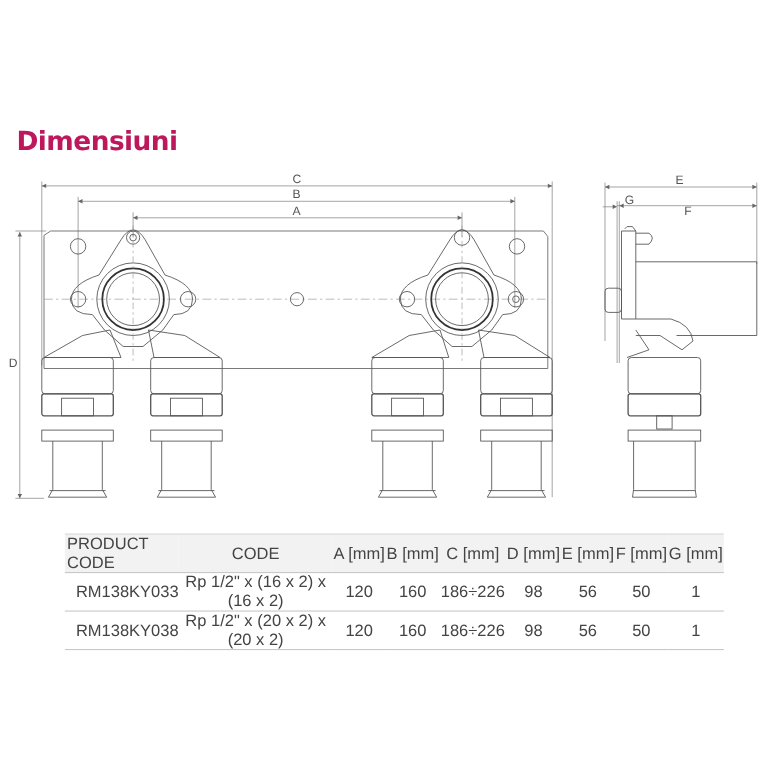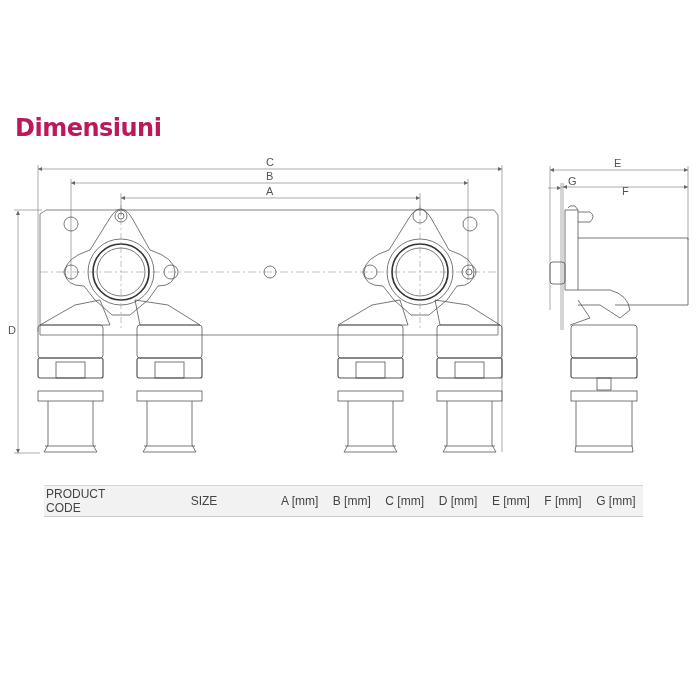--- a/index.html
+++ b/index.html
@@ -1,20 +1,20 @@
 <!DOCTYPE html>
 <html><head>
 <meta charset="utf-8">
 <style>
   html, body { margin:0; padding:0; background:#ffffff; }
   body { width:700px; height:700px; position:relative; overflow:hidden; font-family:"Liberation Sans", sans-serif; }
   .title { position:absolute; left:15px; top:114px; font-size:24px; font-weight:bold; color:#be185d; font-family:"DejaVu Sans", sans-serif; letter-spacing:-0.5px; }
   svg.drawing { position:absolute; left:0; top:0; }
   .dim-label { font-family:"Liberation Sans", sans-serif; font-size:11px; fill:#555; }
-  table.spec { position:absolute; left:44px; top:485px; width:599px; border-collapse:collapse; font-family:"Liberation Sans", sans-serif; font-size:12px; color:#444; }
+  table.spec { position:absolute; left:59px; top:485px; width:599px; border-collapse:collapse; font-family:"Liberation Sans", sans-serif; font-size:15px; color:#444; }
   table.spec th { background:#f2f2f2; font-weight:normal; height:30px; border-top:1px solid #d5d5d5; border-bottom:1px solid #c8c8c8; text-align:center; padding:0; }
   table.spec th:first-child { text-align:left; padding-left:2px; }
   table.spec td { height:28px; border-bottom:1px solid #c8c8c8; text-align:center; padding:0; }
   table.spec td:first-child { text-align:left; padding-left:10px; }
 </style>
 </head>
 <body>
 
 <div class="title">Dimensiuni</div>
 
@@ -151,25 +151,47 @@
   </g>
   <text class="dim-label" stroke="none" x="614" y="167">E</text>
   <text class="dim-label" stroke="none" x="568" y="185">G</text>
   <text class="dim-label" stroke="none" x="622" y="195">F</text>
 </svg>
 
 <table class="spec">
   <thead>
     <tr>
       <th style="width:88px">PRODUCT CODE</th>
-      <th style="width:140px">SIZE</th>
+      <th style="width:140px">CODE</th>
       <th>A [mm]</th>
       <th>B [mm]</th>
       <th>C [mm]</th>
       <th>D [mm]</th>
       <th>E [mm]</th>
       <th>F [mm]</th>
       <th>G [mm]</th>
     </tr>
   </thead>
   <tbody>
+    <tr>
+      <td>RM138KY033</td>
+      <td>Rp 1/2" x (16 x 2) x (16 x 2)</td>
+      <td>120</td>
+      <td>160</td>
+      <td>186÷226</td>
+      <td>98</td>
+      <td>56</td>
+      <td>50</td>
+      <td>1</td>
+    </tr>
+    <tr>
+      <td>RM138KY038</td>
+      <td>Rp 1/2" x (20 x 2) x (20 x 2)</td>
+      <td>120</td>
+      <td>160</td>
+      <td>186÷226</td>
+      <td>98</td>
+      <td>56</td>
+      <td>50</td>
+      <td>1</td>
+    </tr>
   </tbody>
 </table>
 
 </body></html>

